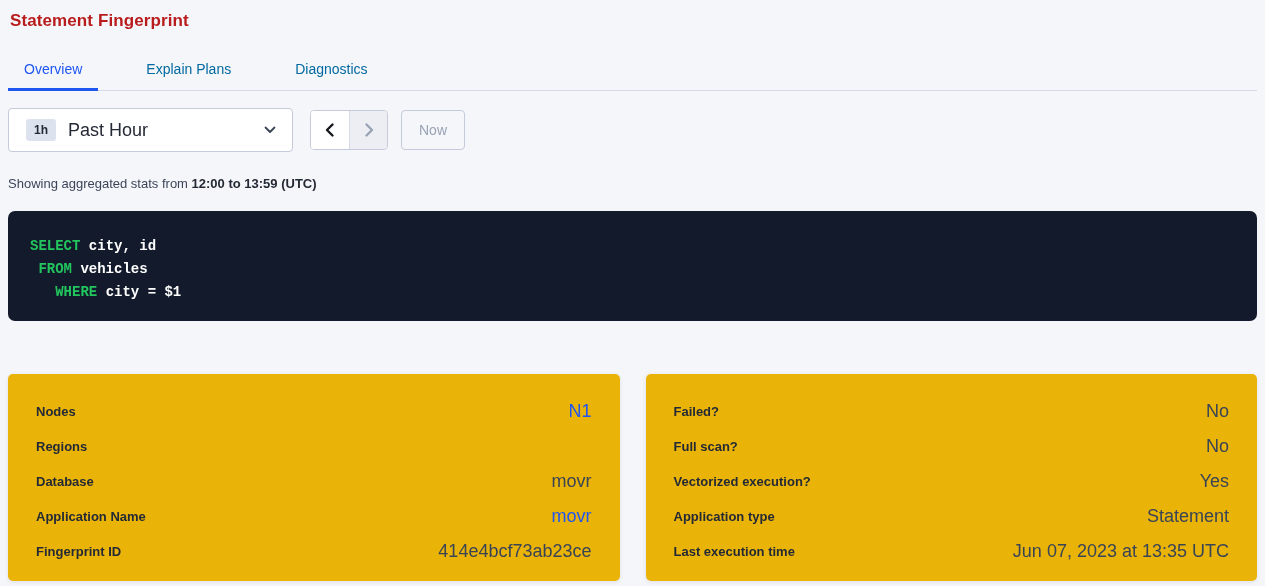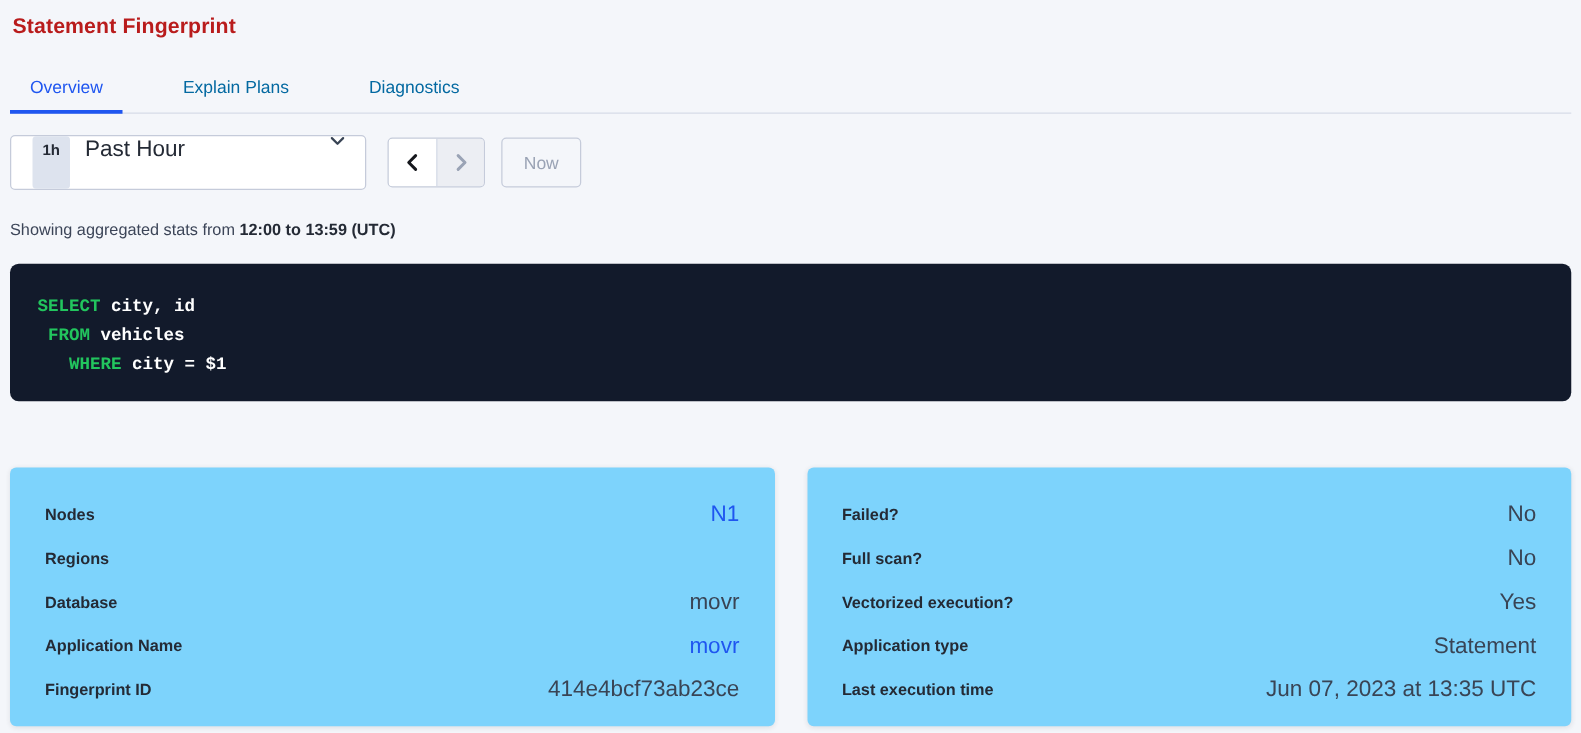--- a/index.html
+++ b/index.html
@@ -42,21 +42,21 @@
     border-bottom-color: #1f56f0;
   }
 
   
   .toolbar { margin-top: 17px; display: flex; align-items: center; }
   .time-dropdown {
     width: 285px; height: 44px;
     background: #ffffff;
     border: 1px solid #c5cbda;
     border-radius: 4px;
-    display: flex; 
+    display: flex; align-items: center;
     padding: 0 16px 0 17px;
     cursor: pointer;
   }
   .range-badge {
     background: #dde3ee;
     color: #242a35;
     font-size: 12px;
     font-weight: 700;
     padding: 4px 8px;
     border-radius: 3px;
@@ -113,21 +113,21 @@
     line-height: 23px;
     color: #ffffff;
   }
   .sql-kw { color: #22c55e; }
 
   
   .cards { margin-top: 53px; display: flex; gap: 26px; }
   .card {
     flex: 1 1 0;
     height: 207px;
-    background: #7dd3fc;
+    background: #eab308;
     border-radius: 5px;
     box-shadow: 0 1px 4px rgba(36, 42, 53, 0.10);
     padding: 20px 28px 16px 28px;
   }
   .kv-row {
     height: 35px;
     display: flex;
     align-items: center;
     justify-content: space-between;
   }

